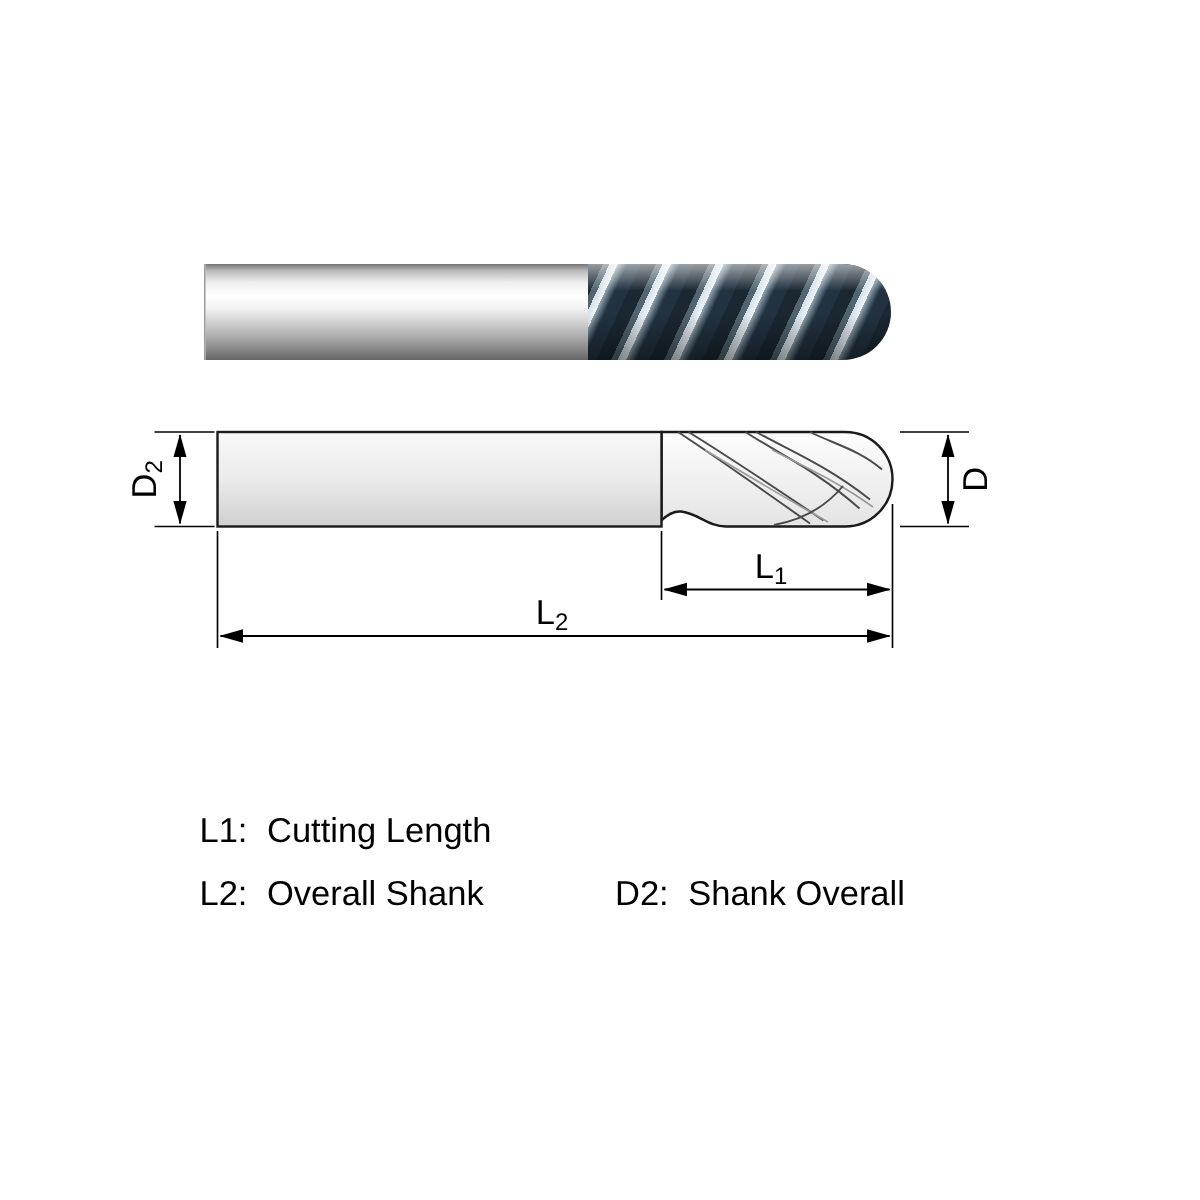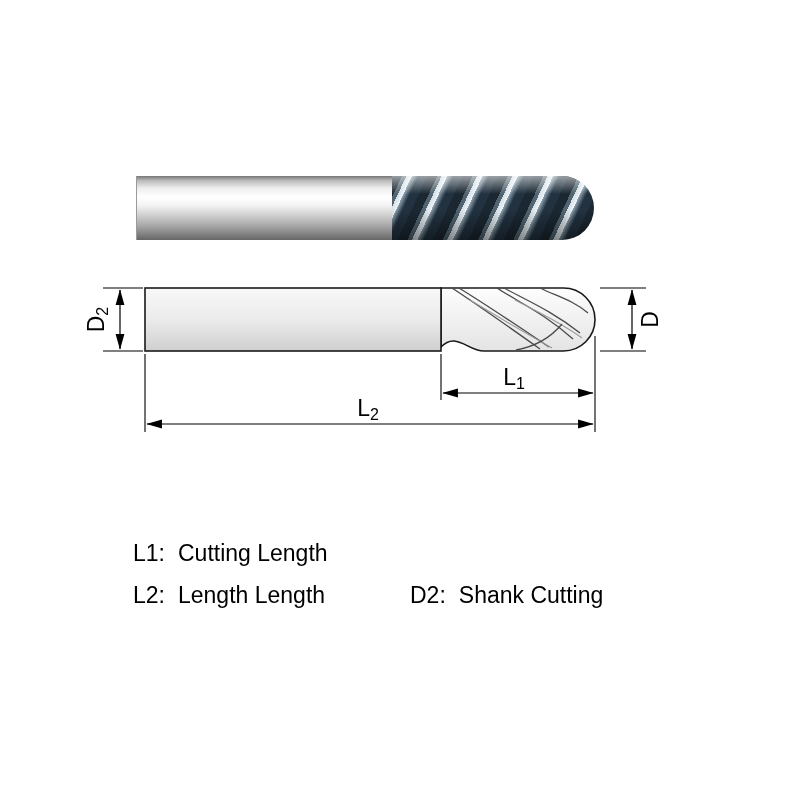--- a/index.html
+++ b/index.html
@@ -132,21 +132,21 @@
   </svg>
 
   <div class="legend">
     <div class="legend-row">
       <div class="legend-item legend-col1">
         <span class="lkey">L1:</span><span class="lval">Cutting Length</span>
       </div>
     </div>
     <div class="legend-row">
       <div class="legend-item legend-col1">
-        <span class="lkey">L2:</span><span class="lval">Length Length</span>
+        <span class="lkey">L2:</span><span class="lval">Overall Shank</span>
       </div>
       <div class="legend-item">
-        <span class="lkey">D2:</span><span class="lval">Shank Cutting</span>
+        <span class="lkey">D2:</span><span class="lval">Shank Overall</span>
       </div>
     </div>
   </div>
 
 </div>
 
 </body></html>

